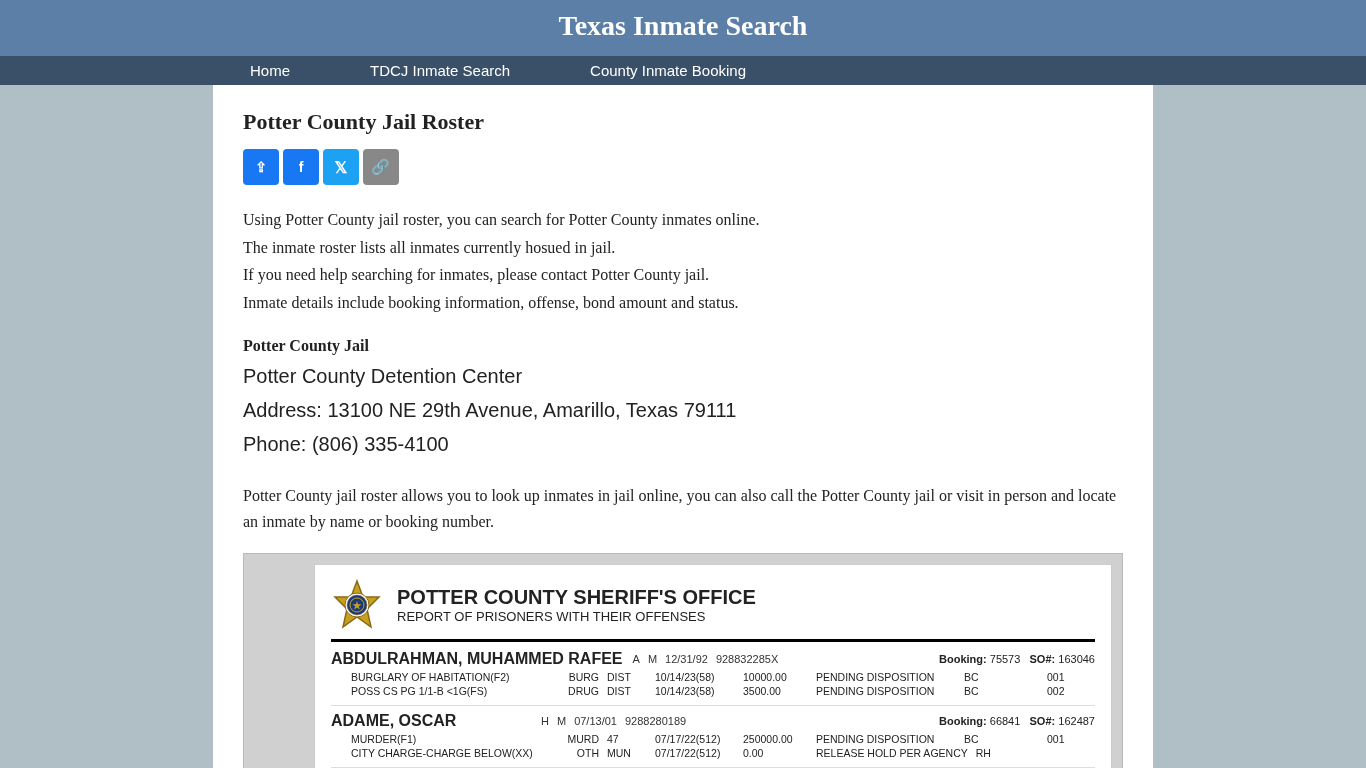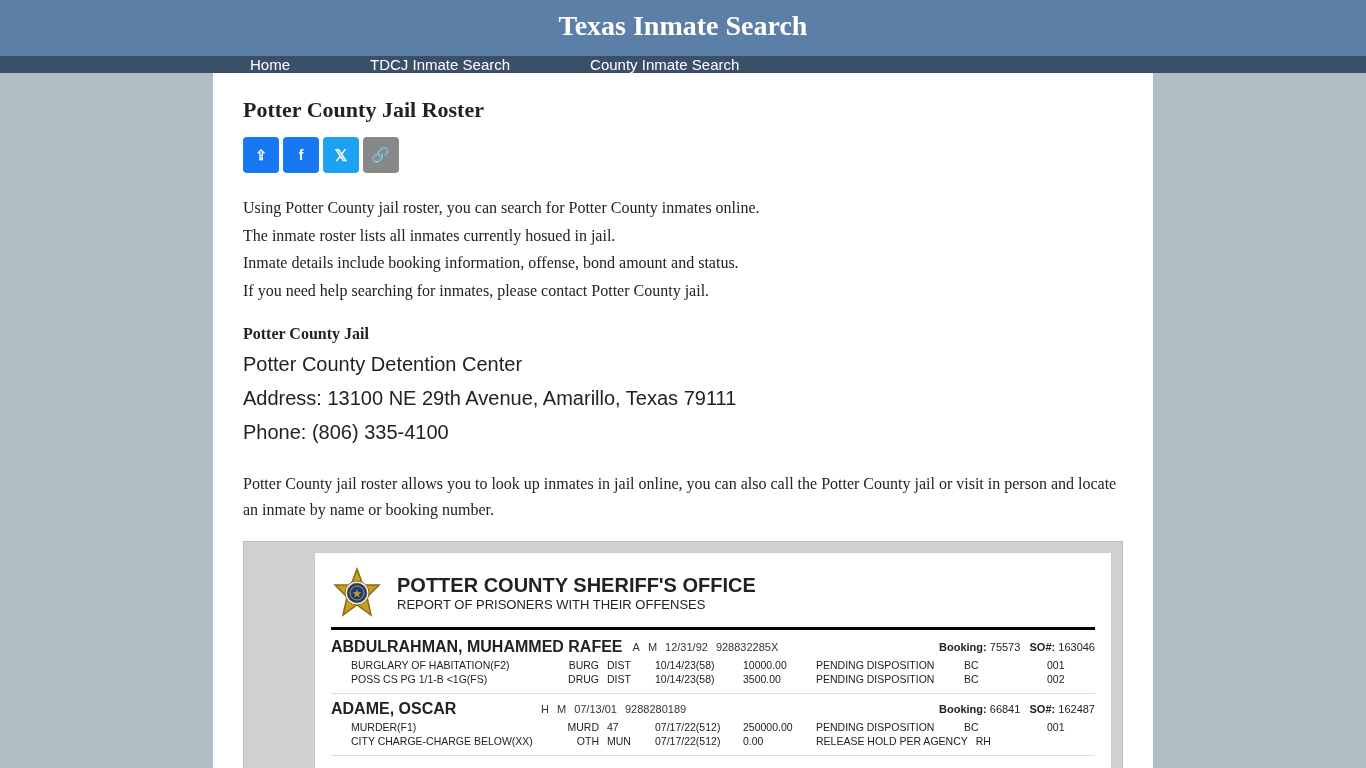--- a/index.html
+++ b/index.html
@@ -27,21 +27,21 @@
     
     #main-nav {
       background-color: #3a5068;
       display: flex;
       flex-direction: row;
       align-items: center;
       padding: 0 210px;
     }
     .nav-item {
       color: #fff;
-      padding: 0 40px;
+      padding: 6px 40px;
       font-family: Arial, sans-serif;
       font-size: 15px;
       cursor: pointer;
       text-decoration: none;
       display: block;
     }
 
     
     #content-wrapper {
       background-color: #fff;
@@ -233,21 +233,21 @@
 </head>
 <body>
 
 <div id="site-header">
   <span id="site-title">Texas Inmate Search</span>
 </div>
 
 <nav id="main-nav">
   <a class="nav-item" href="#">Home</a>
   <a class="nav-item" href="#">TDCJ Inmate Search</a>
-  <a class="nav-item" href="#">County Inmate Search</a>
+  <a class="nav-item" href="#">County Inmate Booking</a>
 </nav>
 
 <div id="page-body">
   <div id="content-wrapper">
 
     <h1 class="page-heading">Potter County Jail Roster</h1>
 
     <div class="share-buttons">
       <button class="share-btn share-general" title="Share">
         <span>⇪</span>
@@ -259,22 +259,22 @@
         <span style="font-size:16px;">𝕏</span>
       </button>
       <button class="share-btn share-link" title="Copy Link" style="background-color:#888;">
         <span style="font-size:15px;">🔗</span>
       </button>
     </div>
 
     <div class="description">
       <p>Using Potter County jail roster, you can search for Potter County inmates online.</p>
       <p>The inmate roster lists all inmates currently hosued in jail.</p>
+      <p>If you need help searching for inmates, please contact Potter County jail.</p>
       <p>Inmate details include booking information, offense, bond amount and status.</p>
-      <p>If you need help searching for inmates, please contact Potter County jail.</p>
     </div>
 
     <div class="jail-info">
       <div class="jail-name">Potter County Jail</div>
       <p>Potter County Detention Center</p>
       <p>Address: 13100 NE 29th Avenue, Amarillo, Texas 79111</p>
       <p>Phone: (806) 335-4100</p>
     </div>
 
     <p class="roster-para">Potter County jail roster allows you to look up inmates in jail online, you can also call the Potter County jail or visit in person and locate an inmate by name or booking number.</p>

